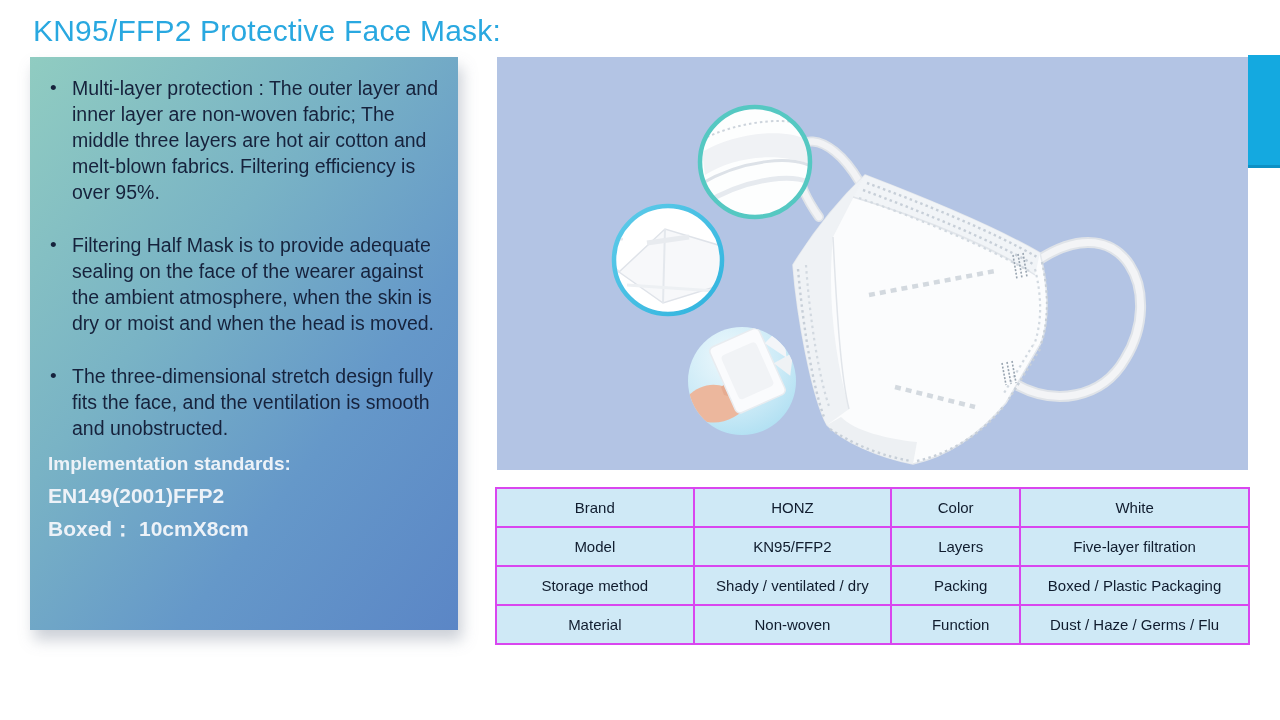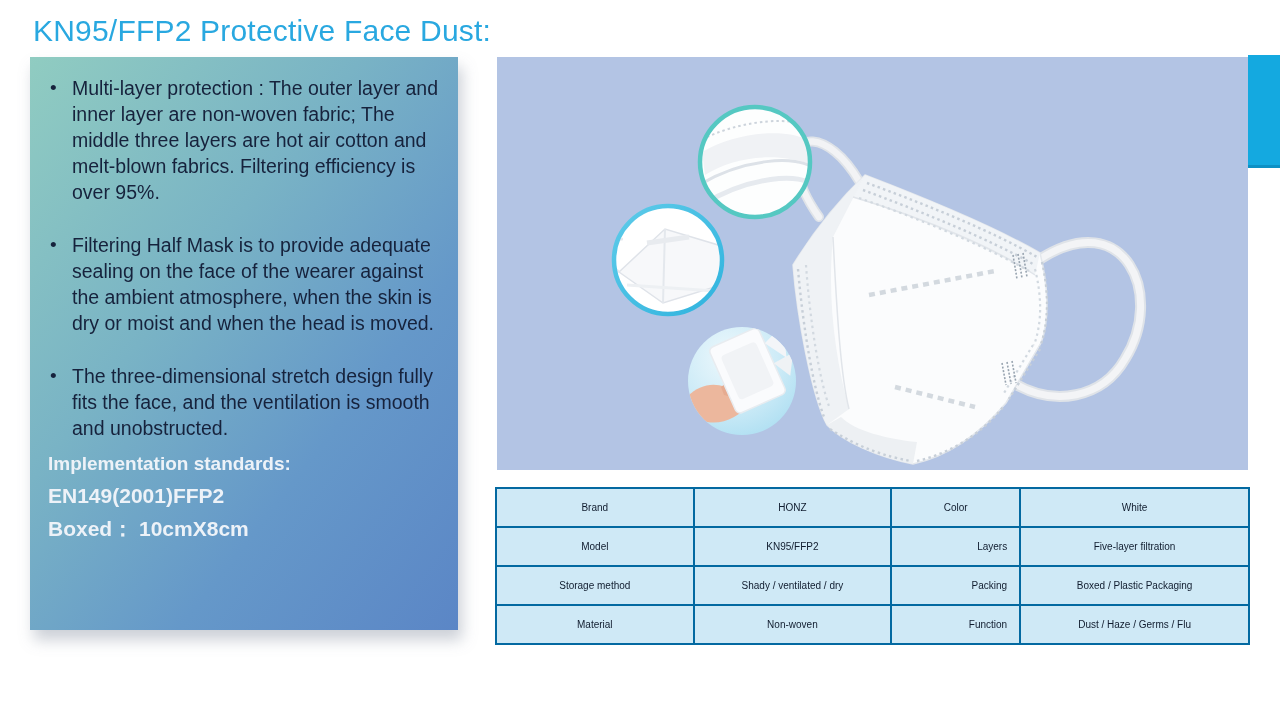--- a/index.html
+++ b/index.html
@@ -48,34 +48,34 @@
     background: #14A9E0; border-bottom: 3px solid #0D90C4;
   }
 
   
   .spec-table {
     position: absolute; left: 495px; top: 487px; width: 755px; height: 157px;
     border-collapse: collapse; table-layout: fixed;
     background: #CFE9F6;
   }
   .spec-table td {
-    border: 2px solid #0369a1; font-size: 10px; color: #101C2E;
+    border: 2px solid #d946ef; font-size: 15px; color: #101C2E;
     text-align: center; vertical-align: middle; height: 39px;
-    font-weight: 400; padding: 0 12px;
-  }
-  .spec-table td.left { text-align: right; padding-left: 14px; }
+    font-weight: 400; padding: 0 4px;
+  }
+  .spec-table td.left { text-align: center; padding-left: 14px; }
   .col-1 { width: 190px; } .col-2 { width: 190px; border-radius: 6px; }
   .col-3 { width: 124px; } .col-4 { width: 220px; }
 </style>
 </head>
 <body>
 
 <div class="slide">
 
-  <div class="slide-title">KN95/FFP2 Protective Face Dust:</div>
+  <div class="slide-title">KN95/FFP2 Protective Face Mask:</div>
 
   <div class="info-panel">
     <div class="bullet-row">
       <div class="bullet-dot">•</div>
       <div class="bullet-text">Multi-layer protection : The outer layer and inner layer are non-woven fabric; The  middle three layers are hot air cotton and melt-blown fabrics.  Filtering efficiency is over 95%.</div>
     </div>
     <div class="bullet-row">
       <div class="bullet-dot">•</div>
       <div class="bullet-text">Filtering Half Mask is to provide adequate sealing on the face of the wearer against the ambient atmosphere, when the skin is dry or moist and when the head is moved.</div>
     </div>

